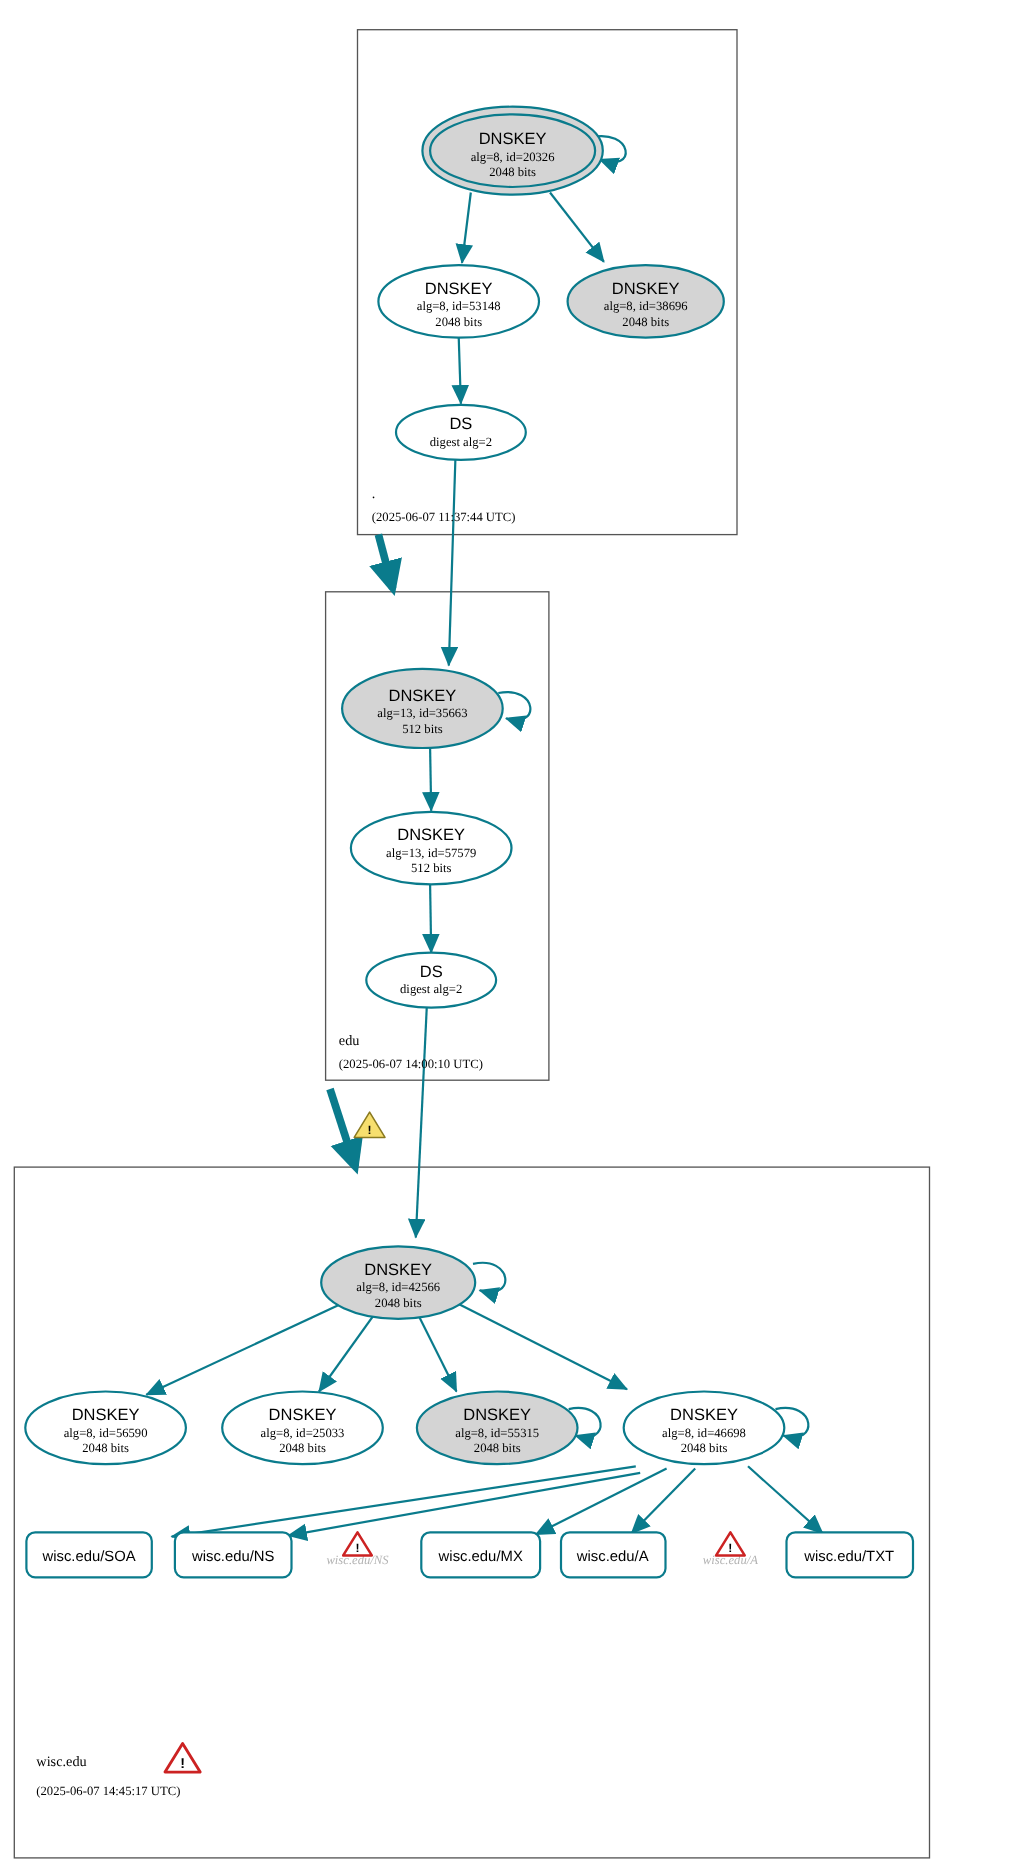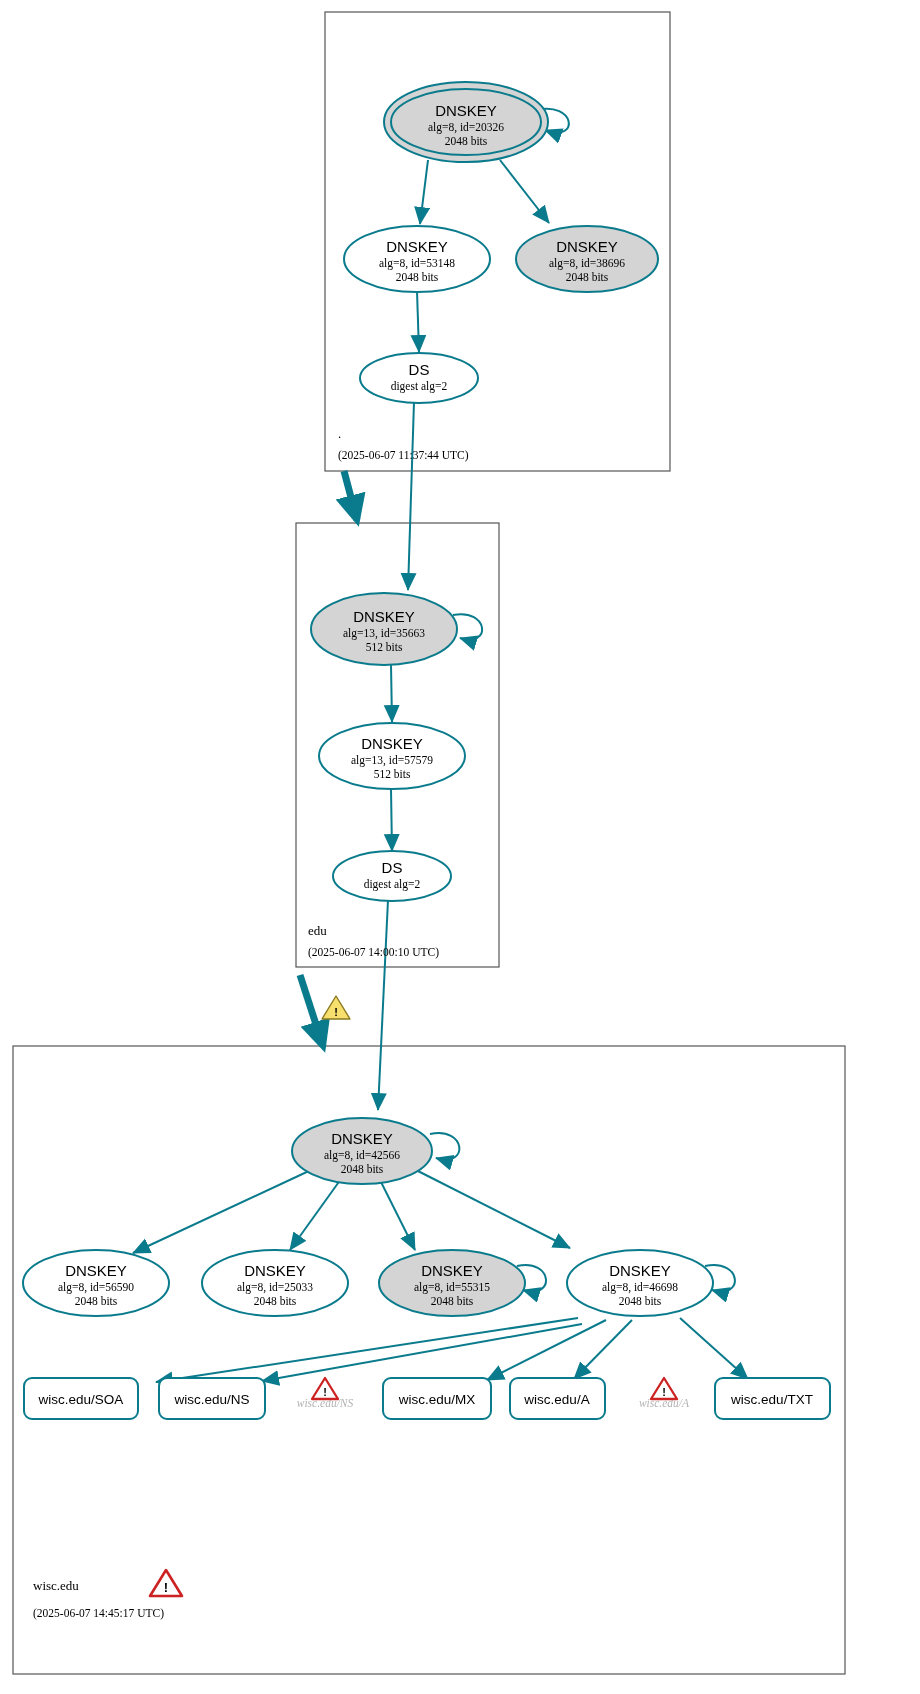--- a/index.html
+++ b/index.html
@@ -1,18 +1,18 @@
 <!DOCTYPE html>
 <html><head>
 <meta charset="utf-8">
 <style>
   html,body{margin:0;padding:0;background:#ffffff;}
   body{width:920px;height:1694px;position:relative;
        font-family:"Liberation Sans", sans-serif;color:#000;}
-  #stage{position:absolute;left:0;top:0;width:920px;height:1658px;border-radius:14px;}
+  #stage{position:absolute;left:0;top:15px;width:920px;height:1658px;border-radius:14px;}
   svg#graph{position:absolute;left:0;top:0;width:920px;height:1694px;}
   .zone-box{fill:none;stroke:#555555;stroke-width:1.2;}
   .node-ell{stroke:#0a7b8c;stroke-width:2;}
   .ell-white{fill:#ffffff;}
   .ell-grey{fill:#d4d4d4;}
   .edge{fill:none;stroke:#0a7b8c;stroke-width:2;}
   .edge-thick{fill:none;stroke:#0a7b8c;stroke-width:7;}
   .rr-box{fill:#ffffff;stroke:#0a7b8c;stroke-width:2;}
   text{font-family:"Liberation Sans", sans-serif;fill:#000;}
   .t-title{font-size:15px;text-anchor:middle;}

